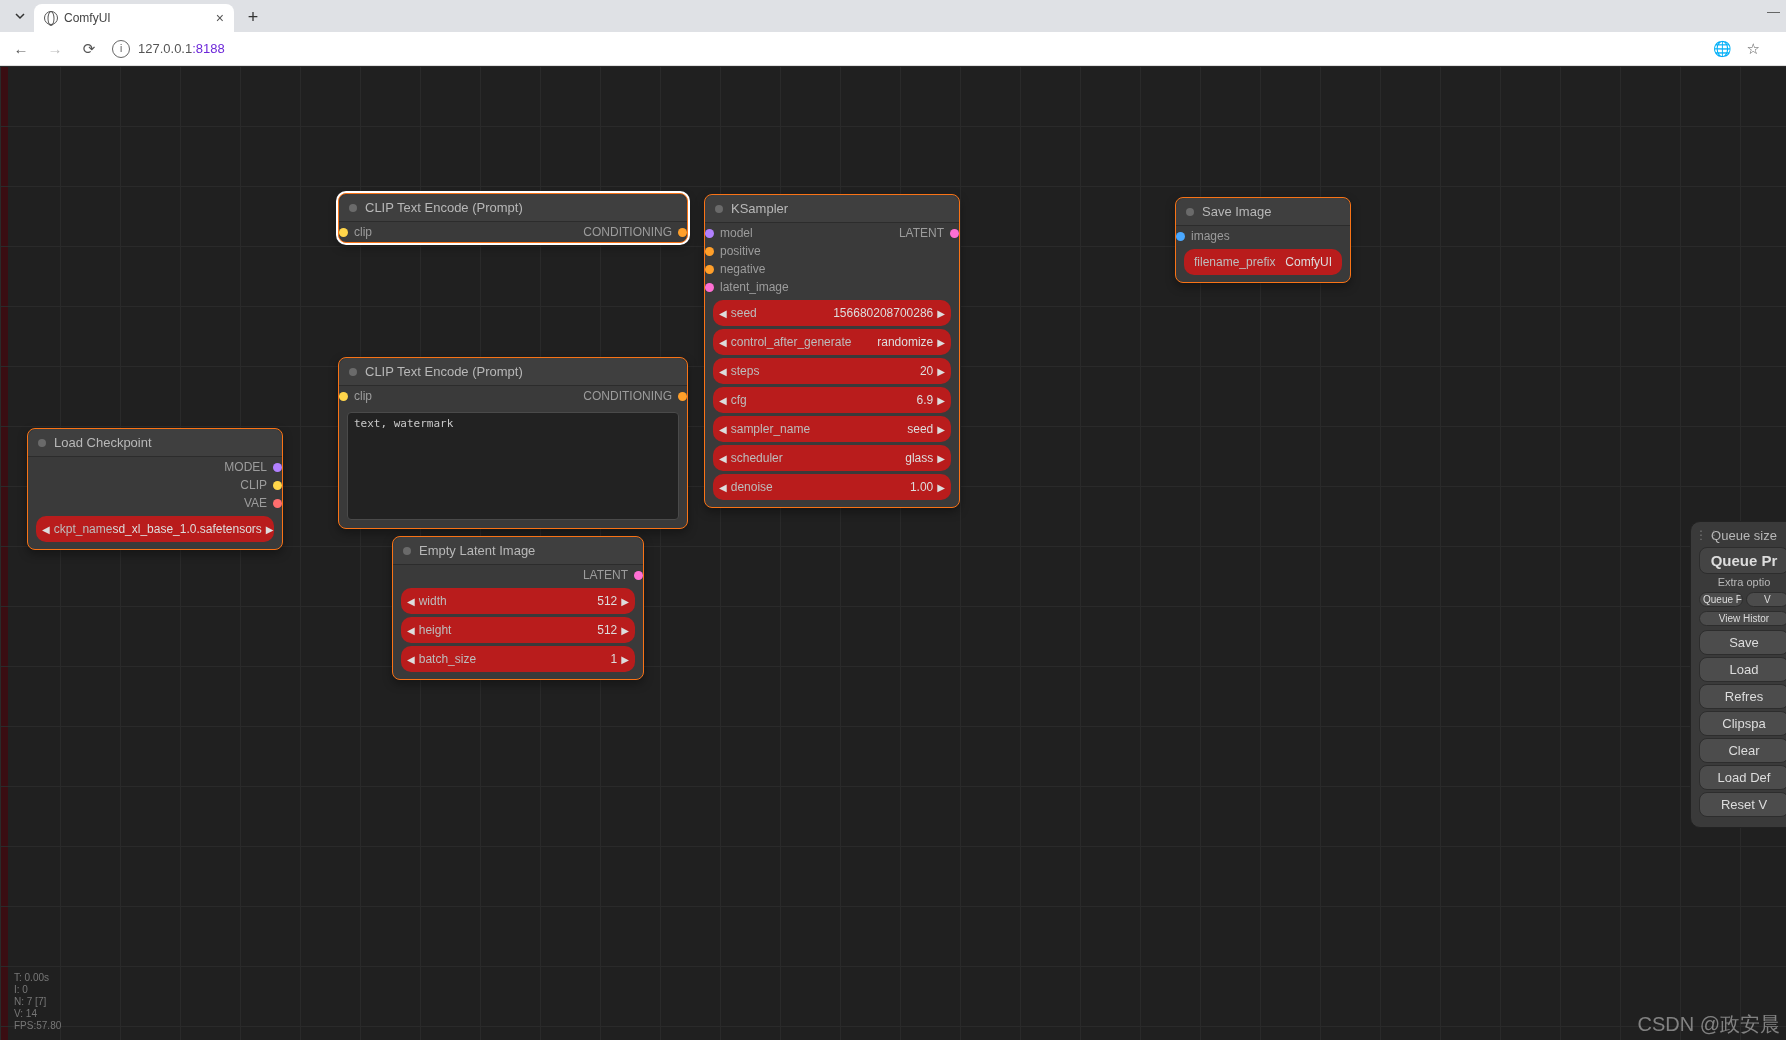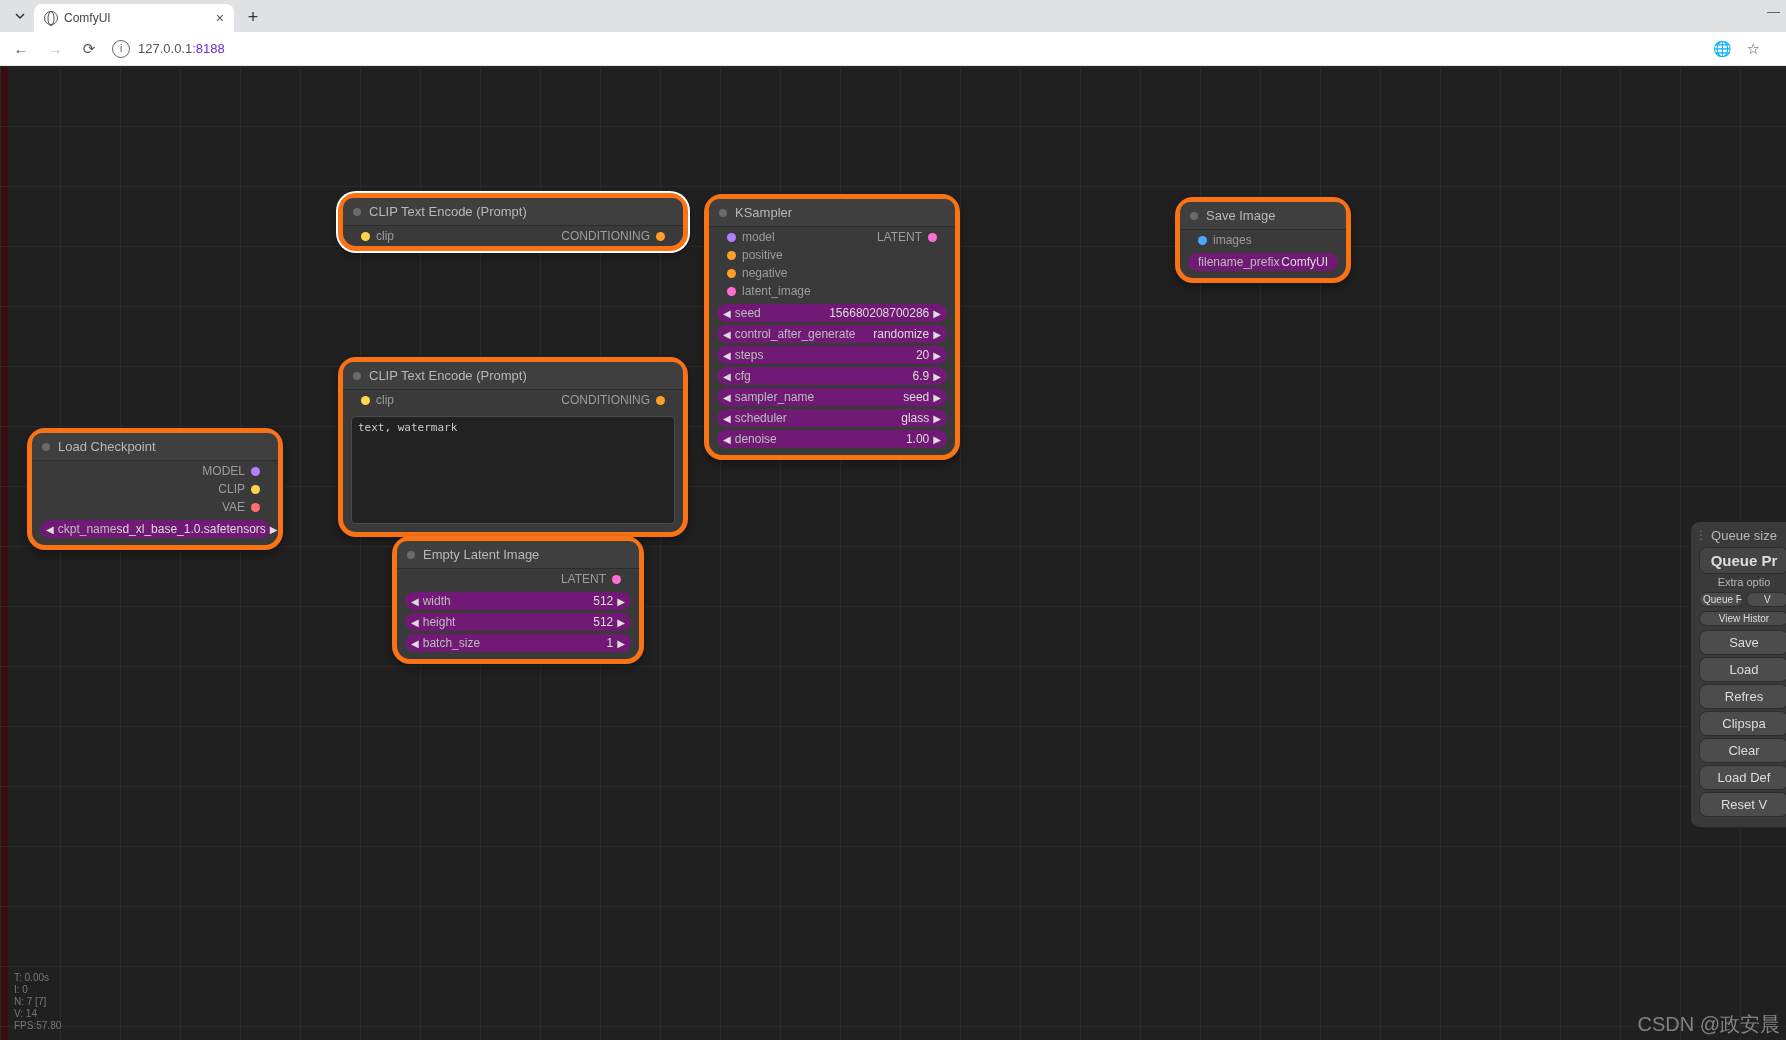--- a/index.html
+++ b/index.html
@@ -19,30 +19,30 @@
 .navbtn.dis{color:#bbb}
 .addr{flex:1;display:flex;align-items:center;gap:8px;font-size:13px;color:#555}
 .addr .ic{width:18px;height:18px;border:1.5px solid #666;border-radius:50%;position:relative;font-size:10px;display:flex;align-items:center;justify-content:center}
 .addr .dim{color:#6d28d9}
 .ricons{display:flex;gap:14px;color:#555;font-size:15px;margin-right:16px}
 
 .canvas{position:absolute;left:0;right:0;top:66px;bottom:0;background:#202020;overflow:hidden}
 .grid{position:absolute;inset:0;background-image:linear-gradient(#2a2a2a 1px,transparent 1px),linear-gradient(90deg,#2a2a2a 1px,transparent 1px);background-size:60px 60px}
 svg.wires{position:absolute;inset:0;pointer-events:none}
 
-.node{position:absolute;background:#3a3a3a;border:5px solid #f97316;border-radius:18px;box-shadow:0 4px 10px rgba(0,0,0,.35)}
+.node{position:absolute;background:#3a3a3a;border:1px solid #f97316;border-radius:8px;box-shadow:0 4px 10px rgba(0,0,0,.35)}
 .node.sel{box-shadow:0 0 0 2px #fff,0 4px 10px rgba(0,0,0,.35)}
 .nhdr{display:flex;align-items:center;gap:8px;padding:6px 10px;font-size:13px;color:#b8b8b8;border-bottom:1px solid #2c2c2c;border-radius:10px 10px 0 0;background:#3f3f3f}
 .nhdr .dot{width:8px;height:8px;border-radius:50%;background:#6a6a6a}
-.ports{display:flex;justify-content:space-between;padding:3px 18px;font-size:12px;color:#9c9c9c}
+.ports{display:flex;justify-content:space-between;padding:3px 0;font-size:12px;color:#9c9c9c}
 .pcol{display:flex;flex-direction:column;gap:4px}
 .prow{display:flex;align-items:center;gap:6px}
 .prow.r{justify-content:flex-end}
 .pin{width:9px;height:9px;border-radius:50%}
-.widget{margin:3px 8px;background:#701a75;border-radius:10px;height:18px;display:flex;align-items:center;padding:0 6px;font-size:12px;color:#bdbdbd}
+.widget{margin:3px 8px;background:#b91c1c;border-radius:10px;height:26px;display:flex;align-items:center;padding:0 6px;font-size:12px;color:#bdbdbd}
 .widget .ar{color:#ddd;font-size:10px}
 .widget .wl{margin-left:4px}
 .widget .wv{margin-left:auto;margin-right:4px;color:#ddd}
 .textarea{margin:6px 8px 8px;background:#222;border:1px solid #4a4a4a;border-radius:4px;padding:4px 6px;font-size:11px;font-family:monospace,monospace;color:#c9c9c9;white-space:pre-wrap;line-height:1.25}
 
 .cpanel{position:absolute;right:-8px;top:455px;width:104px;background:#3a3a3a;border:1px solid #222;border-radius:10px 0 0 10px;padding:6px 4px 8px 8px;color:#c9c9c9;font-size:12px}
 .cpanel .drag{position:absolute;left:4px;top:6px;color:#777;font-size:12px;letter-spacing:1px}
 .cpanel .ql{text-align:center;font-size:13px;margin-bottom:4px;color:#b8b8b8}
 .cpanel button{display:block;width:100%;margin:2px 0;background:#4c4c4c;border:1px solid #2d2d2d;border-radius:8px;padding:4px 6px;font-size:13px;color:#ddd;text-align:center;white-space:nowrap;overflow:hidden}
 .cpanel button.big{font-size:15px;font-weight:bold;background:#444}

